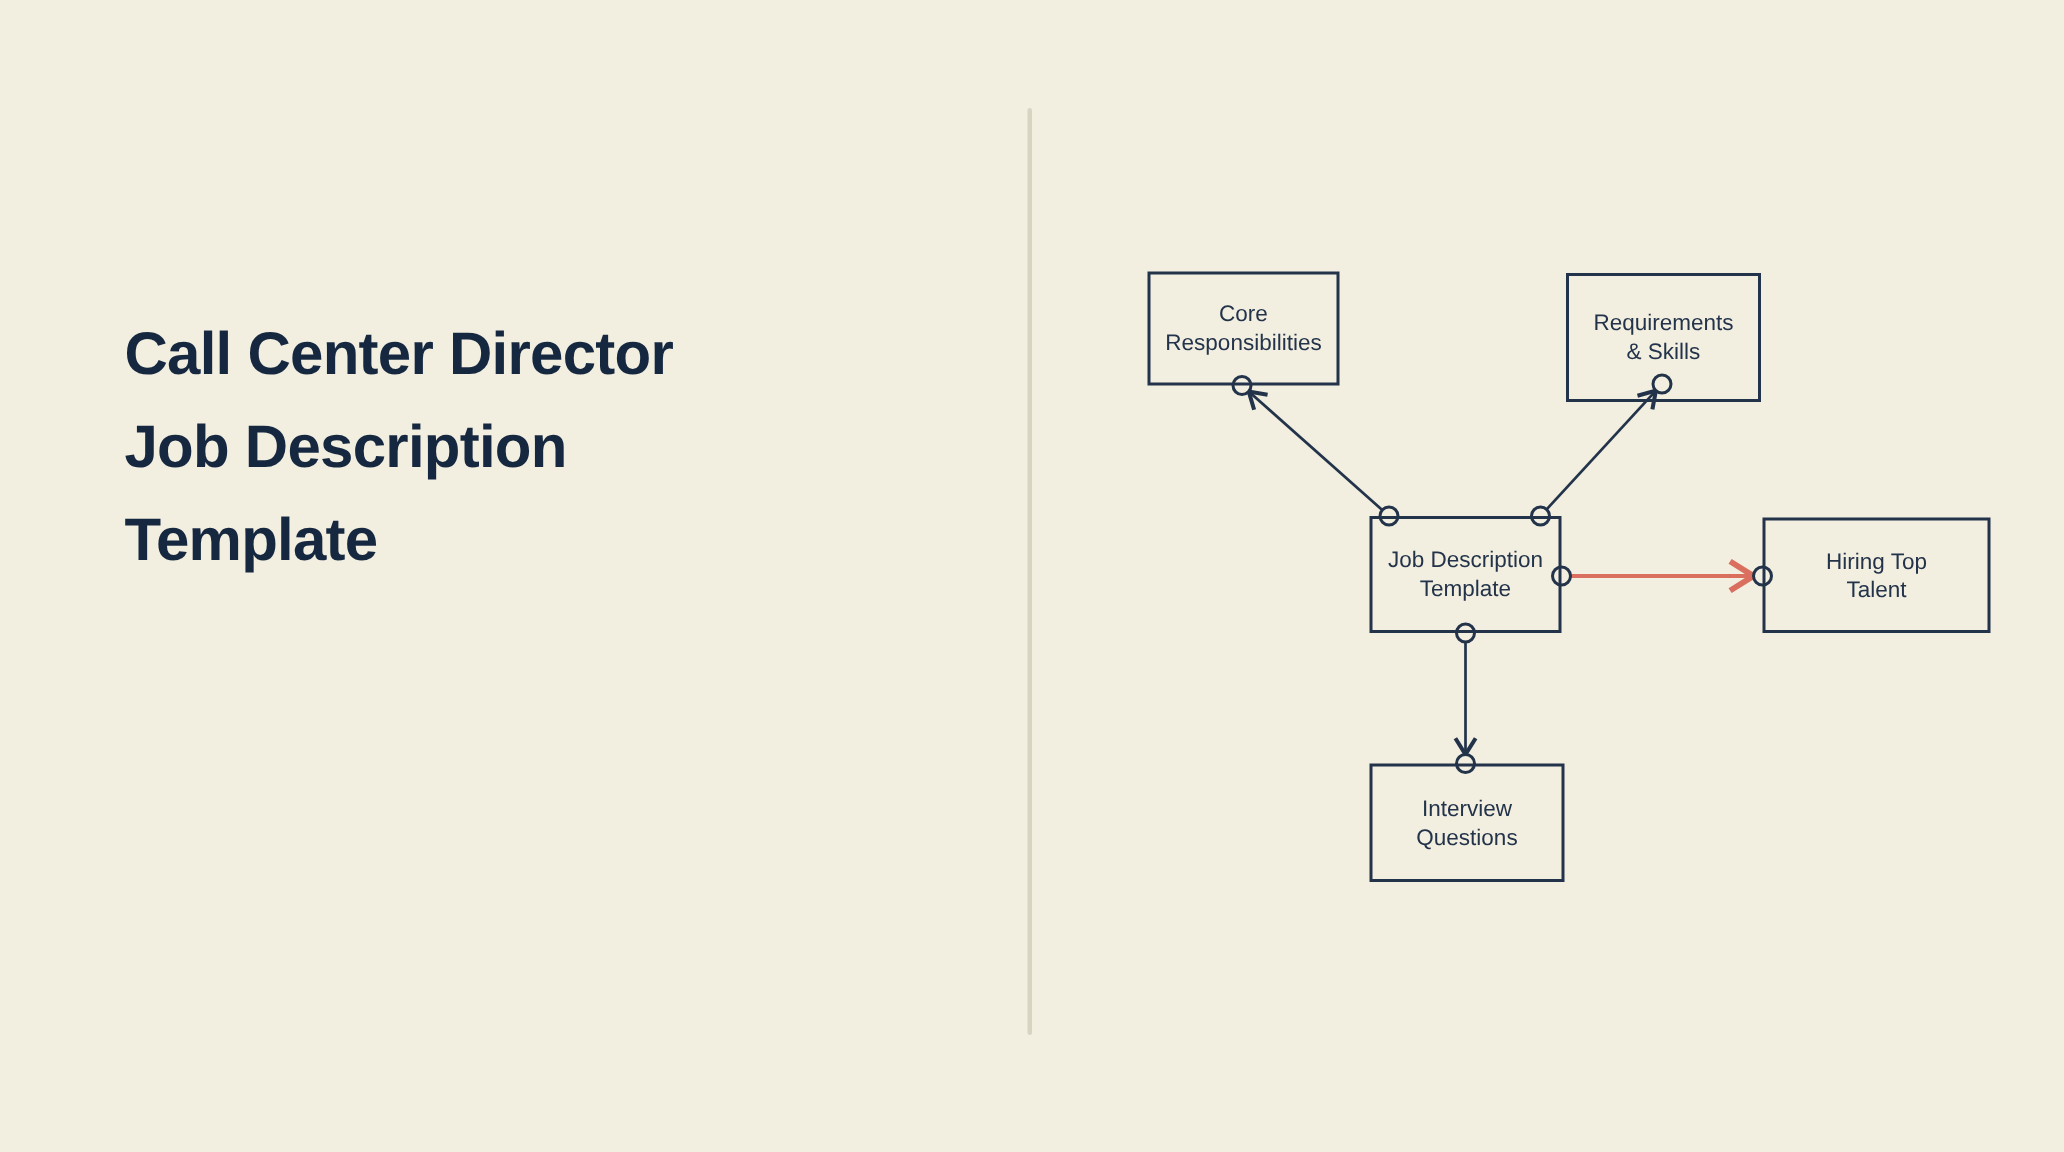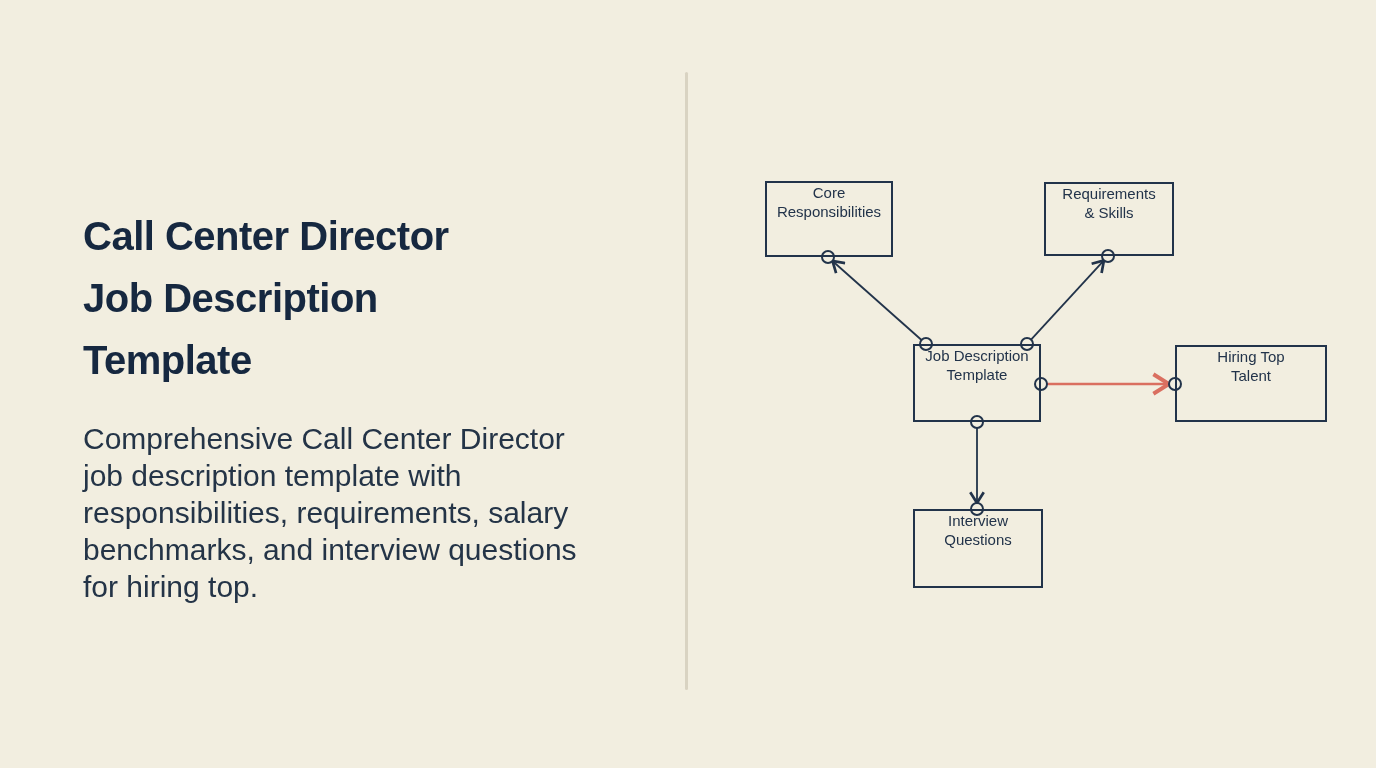--- a/index.html
+++ b/index.html
@@ -31,42 +31,37 @@
     background:var(--divider,#d9d3c2);
     border-radius:2px;
   }
   .diagram-svg{
     position:absolute;left:0;top:0;width:1376px;height:768px;
   }
   .node{
     position:absolute;
     border:2px solid var(--stroke,#22334a);
     box-sizing:border-box;
-    display:flex;justify-content:center;
+    display:flex;align-items:center;justify-content:center;
     text-align:center;
     background:transparent;
   }
   .node-label{
     font-size:15px;line-height:19px;
     color:var(--stroke,#22334a);
     white-space:pre-line;
   }
 </style>
 </head>
 <body>
 
 <div class="stage">
   <h1 class="hero-title">Call Center Director
 Job Description
 Template</h1>
-  <p class="hero-desc">Comprehensive Call Center Director
-job description template with
-responsibilities, requirements, salary
-benchmarks, and interview questions
-for hiring top.</p>
   <div class="divider"></div>
   <div id="diagram-layer">
       <svg class="diagram-svg" viewBox="0 0 1376 768">
         <defs>
           <marker id="arrow-stroke" viewBox="0 0 12 12" refX="9" refY="6" markerWidth="9" markerHeight="9" orient="auto">
             <path d="M1,1 L9,6 L1,11" fill="none" stroke="#22334a" stroke-width="2"></path>
           </marker>
           <marker id="arrow-accent" viewBox="0 0 12 12" refX="9" refY="6" markerWidth="9" markerHeight="9" orient="auto">
             <path d="M1,1 L9,6 L1,11" fill="none" stroke="#da6f60" stroke-width="2"></path>
           </marker>
@@ -81,21 +76,21 @@
         <circle cx="1108" cy="256" r="6" fill="#f2eee0" stroke="#22334a" stroke-width="2"></circle>
         <circle cx="1041" cy="384" r="6" fill="#f2eee0" stroke="#22334a" stroke-width="2"></circle>
         <circle cx="1175" cy="384" r="6" fill="#f2eee0" stroke="#22334a" stroke-width="2"></circle>
         <circle cx="977" cy="422" r="6" fill="#f2eee0" stroke="#22334a" stroke-width="2"></circle>
         <circle cx="977" cy="509" r="6" fill="#f2eee0" stroke="#22334a" stroke-width="2"></circle>
       </svg>
       <div class="node" style="left: 765px; top: 181px; width: 128px; height: 76px;">
         <span class="node-label">Core
 Responsibilities</span>
       </div>
-      <div class="node" style="left: 1044px; top: 182px; width: 130px; height: 74px;">
+      <div class="node" style="left: 1044px; top: 182px; width: 130px; height: 86px;">
         <span class="node-label">Requirements
 &amp; Skills</span>
       </div>
       <div class="node" style="left: 913px; top: 344px; width: 128px; height: 78px;">
         <span class="node-label">Job Description
 Template</span>
       </div>
       <div class="node" style="left: 1175px; top: 345px; width: 152px; height: 77px;">
         <span class="node-label">Hiring Top
 Talent</span>

